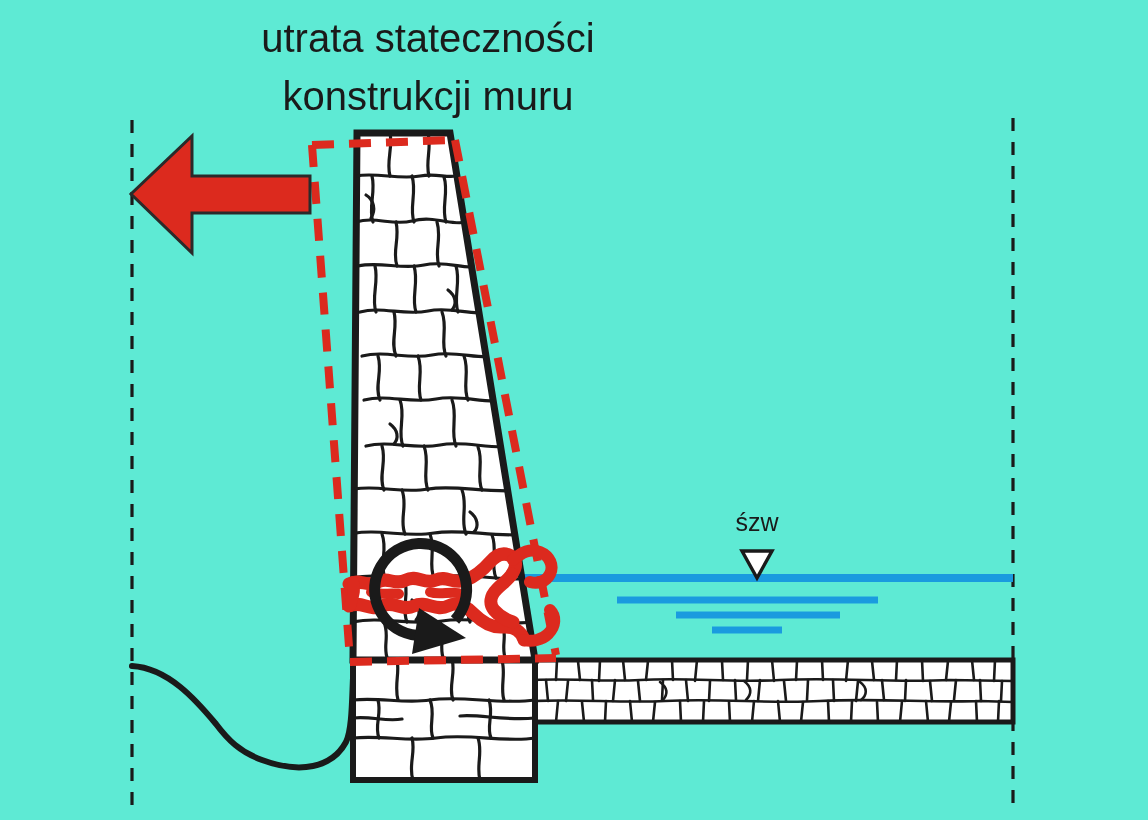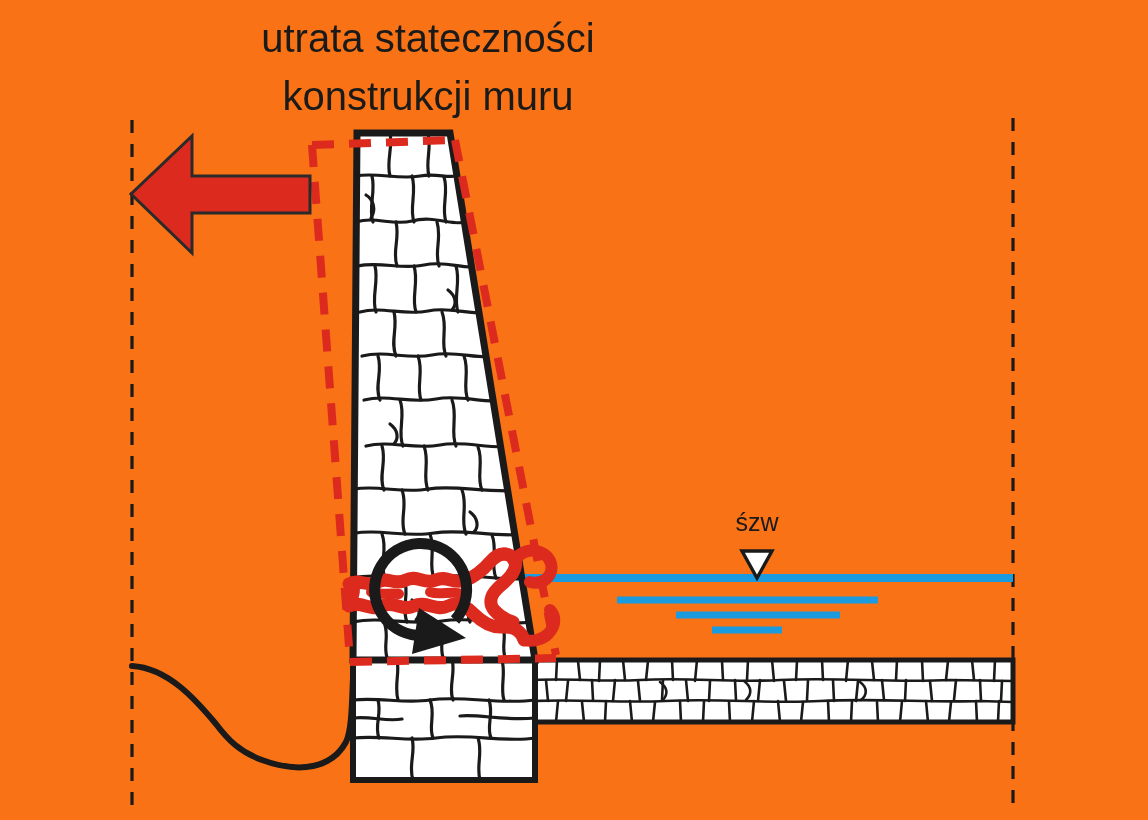--- a/index.html
+++ b/index.html
@@ -8,21 +8,21 @@
     padding: 0;
     background: #ffffff;
   }
   body {
     font-family: "Liberation Sans", sans-serif;
   }
   #stage {
     position: relative;
     width: 1148px;
     height: 820px;
-    background: #f97316;
+    background: #5eead4;
     overflow: hidden;
   }
   #diagram {
     position: absolute;
     left: 0;
     top: 0;
     width: 1148px;
     height: 820px;
   }
   .ttl {

